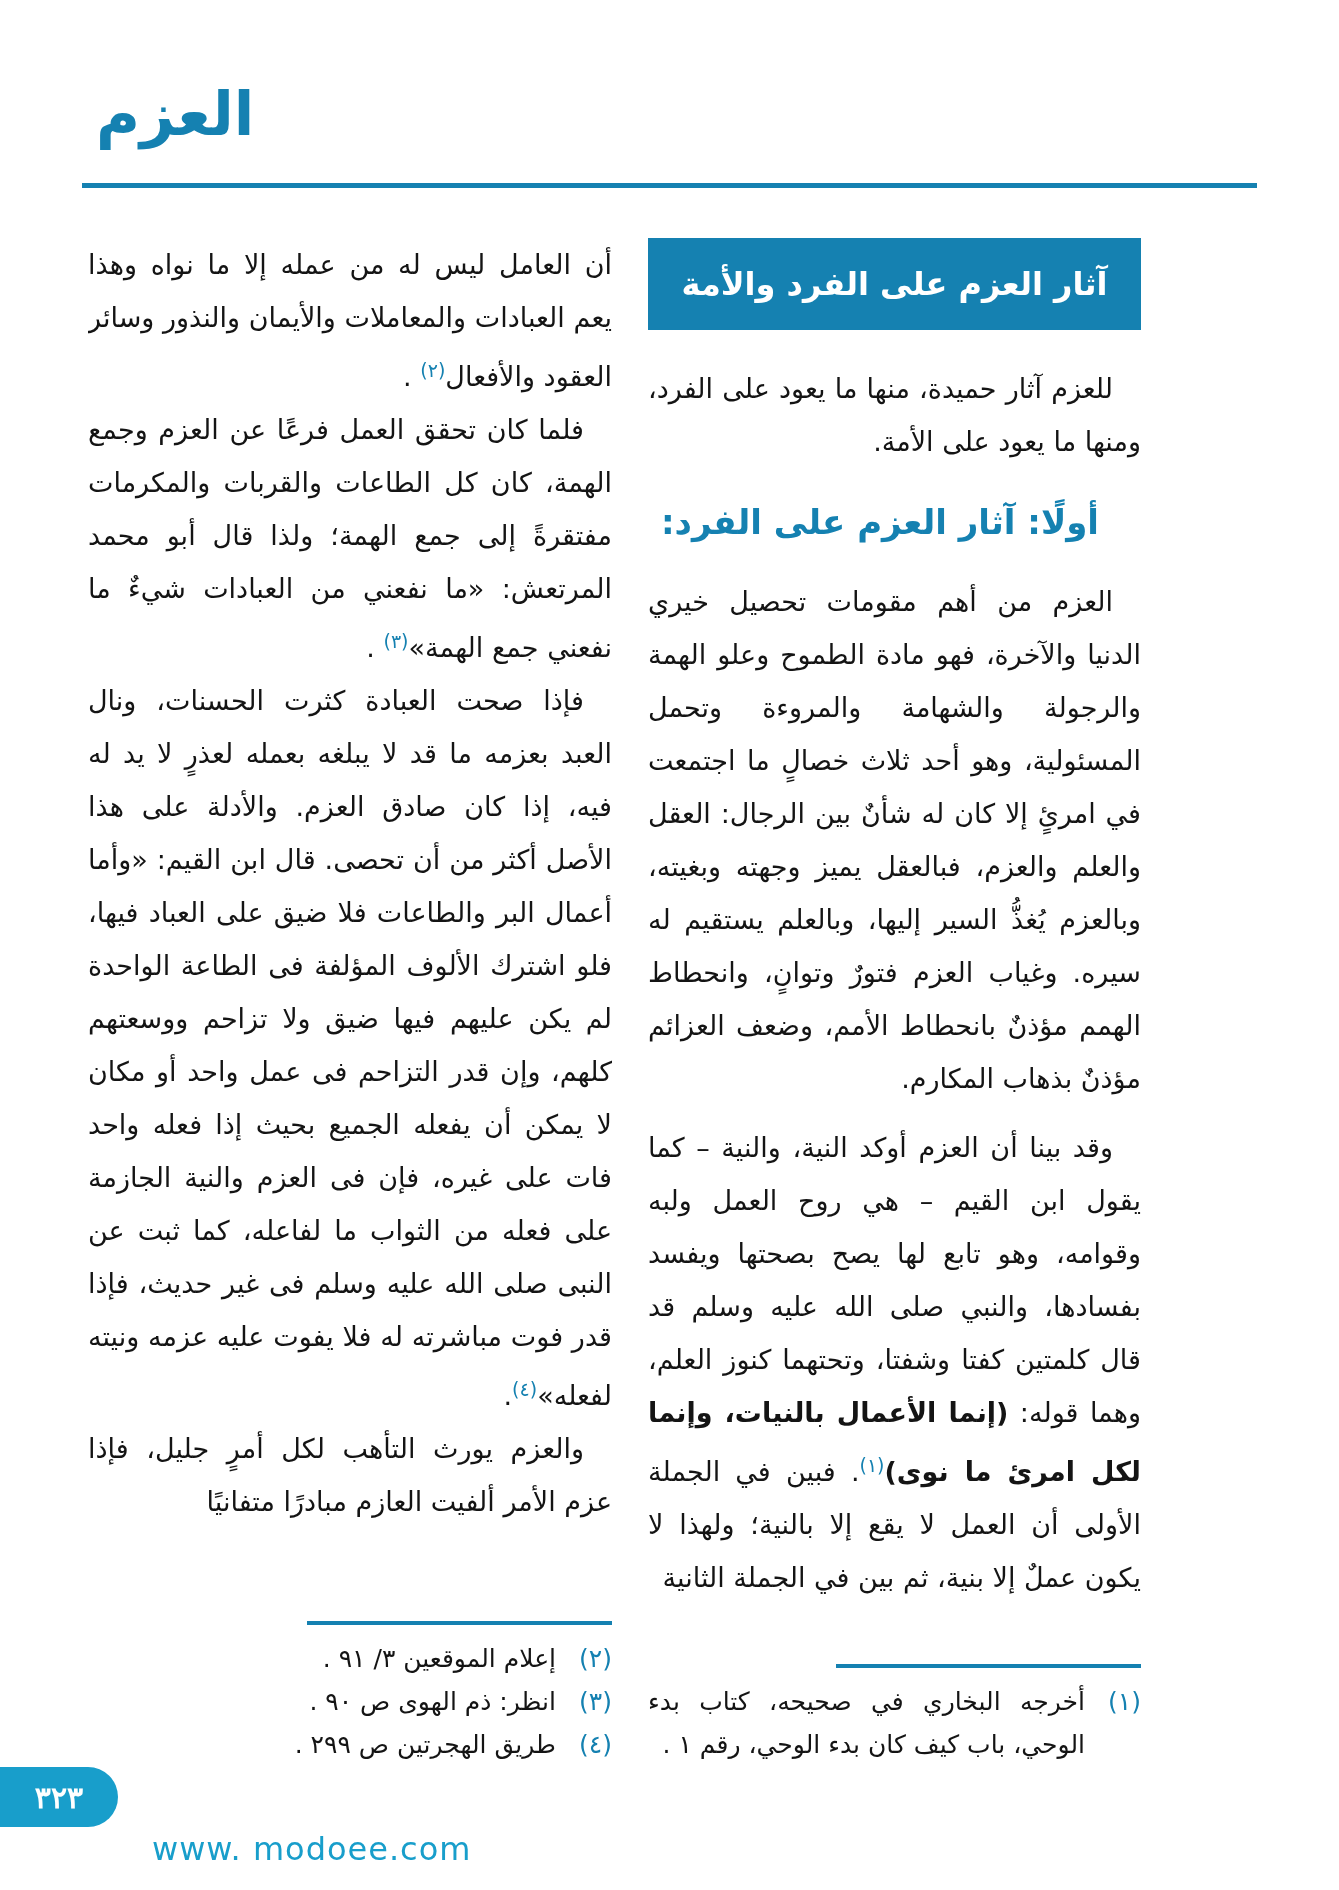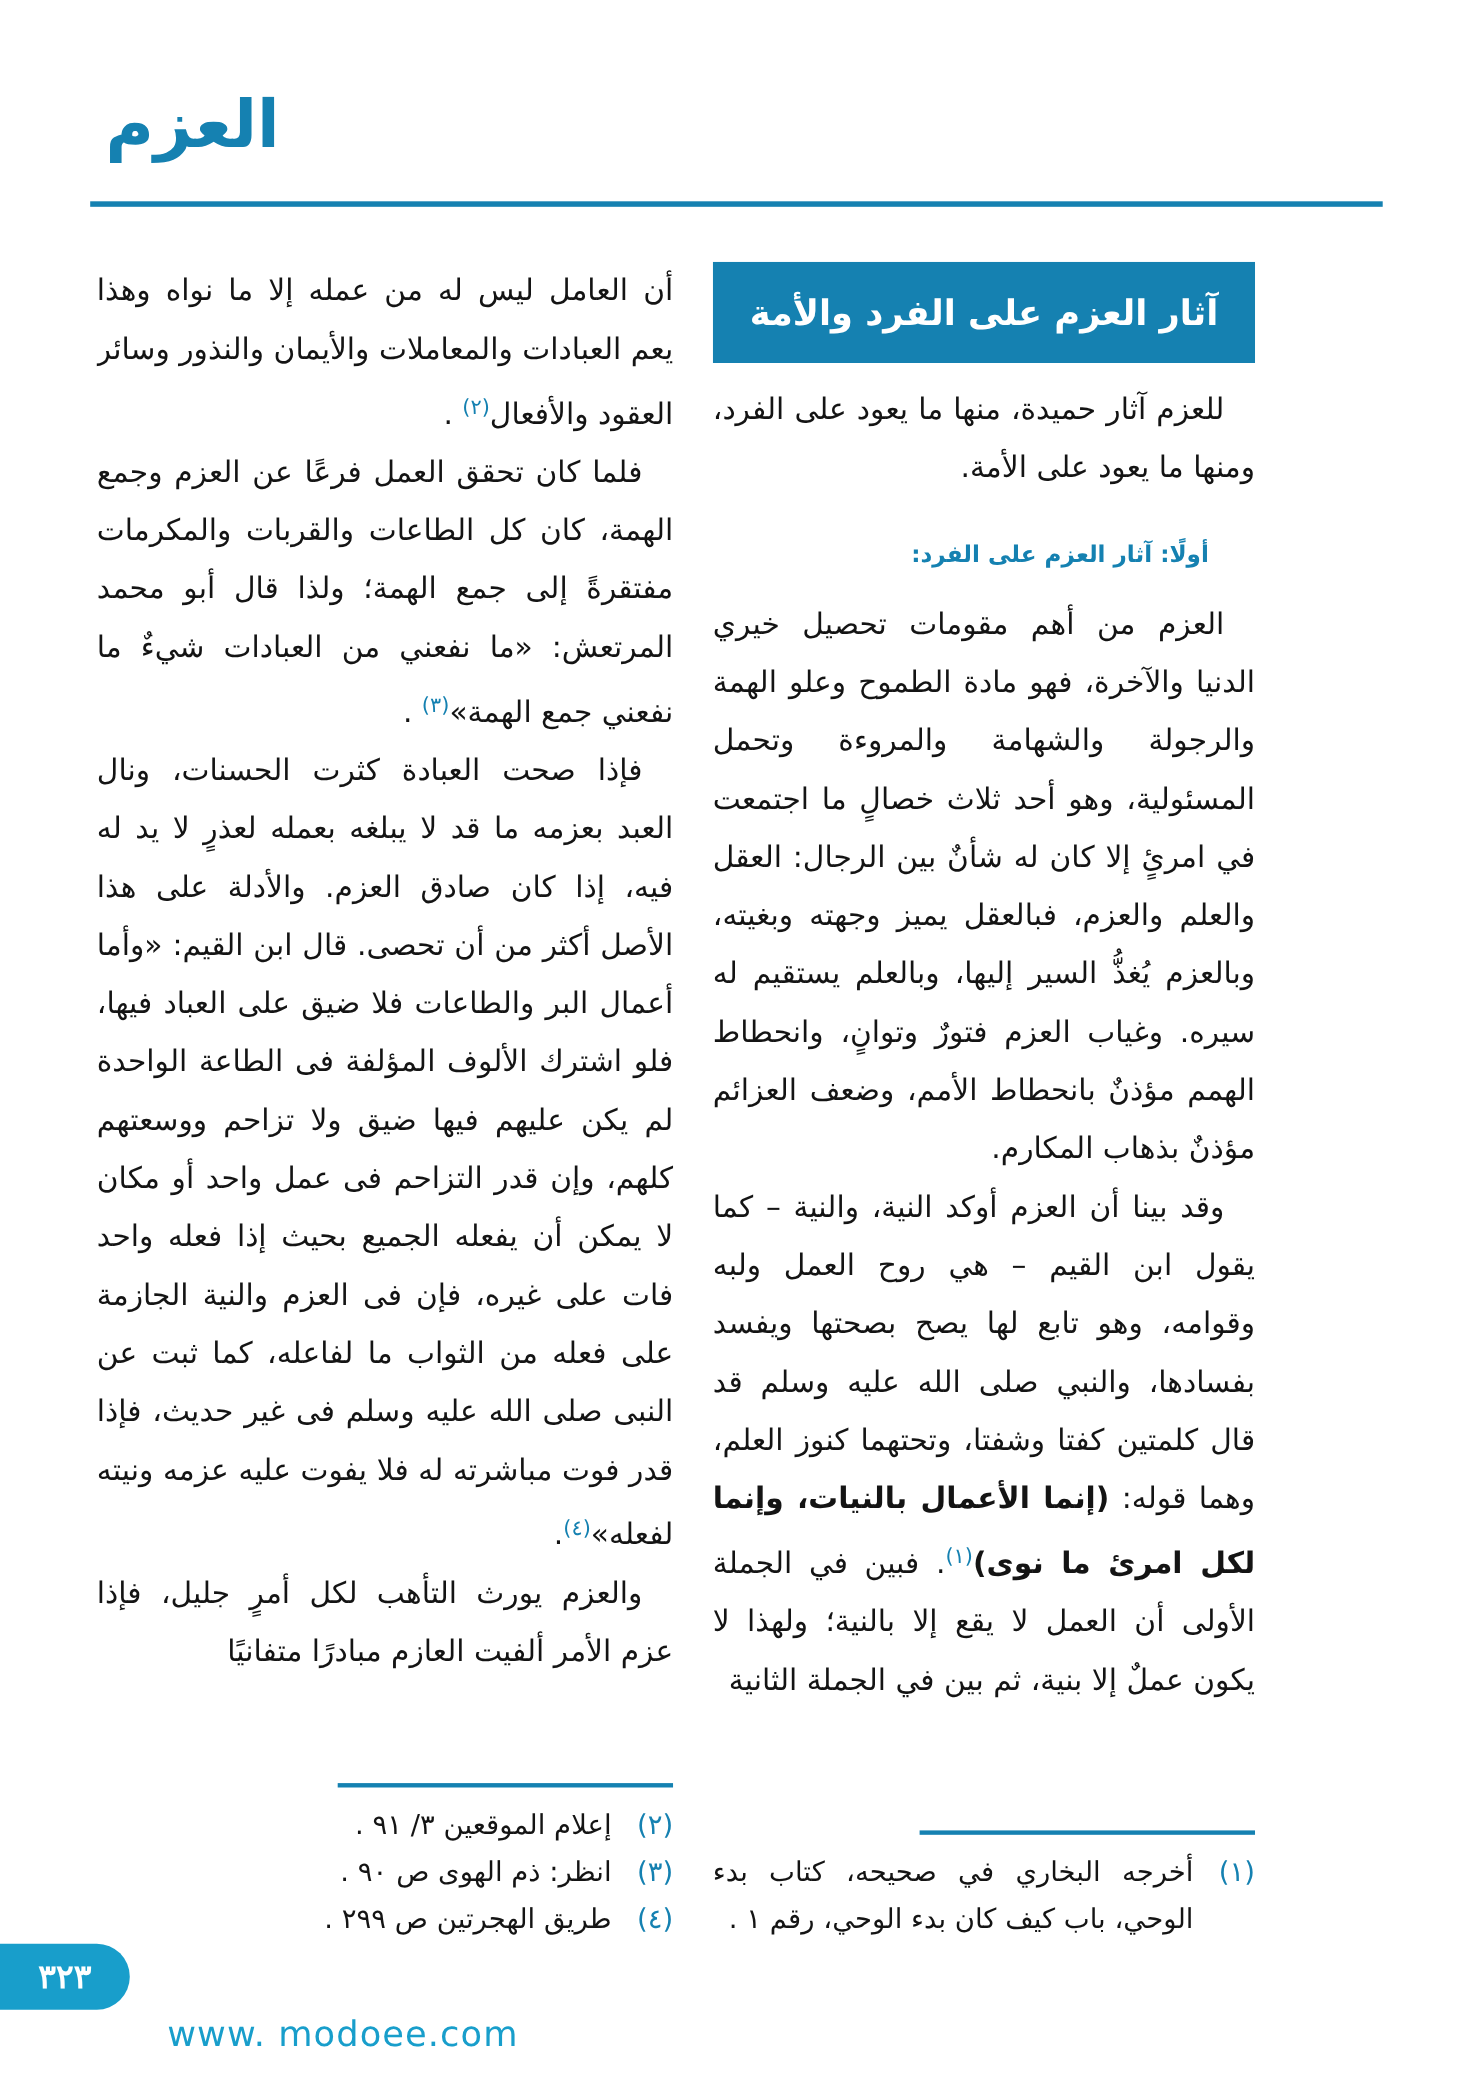--- a/index.html
+++ b/index.html
@@ -16,32 +16,32 @@
   .header-rule {
     position:absolute; top:183px; left:82px; width:1175px; height:5px;
     background:#1581b1;
   }
   
   .columns {
     position:absolute; top:238px; left:88px; width:1053px; height:1528px;
     display:flex; gap:36px; direction:rtl; text-align:right;
   }
   .col { display:flex; flex-direction:column; overflow:hidden; }
-  .col-right { width:493px; }
+  .col-right { width:493px;gap:16px; }
   .col-left  { width:524px; }
 
   .section-box {
     height:92px; flex:none; display:flex; align-items:center; justify-content:center;
     background:#1581b1; color:#ffffff; font-size:32px; font-weight:700;
     margin-bottom:16px;
   }
   .para { margin:0; font-size:27px; line-height:53px; text-align:justify; }
   .para.indent { text-indent:28px; }
   .subheading {
-    margin:26px 42px 10px 0; font-size:21px; font-weight:700;
+    margin:12px 42px 10px 0; font-size:34px; font-weight:700;
     color:#1581b1; line-height:53px;
   }
   .bold { font-weight:700; }
   .fn-ref {
     color:#1581b1; font-size:19px; font-weight:400;
     vertical-align:9px; letter-spacing:0;
   }
   
   .fn-block { margin-top:auto; padding-top:8px; }
   .fn-sep { width:305px; height:4px; background:#1581b1; margin-bottom:12px; }

